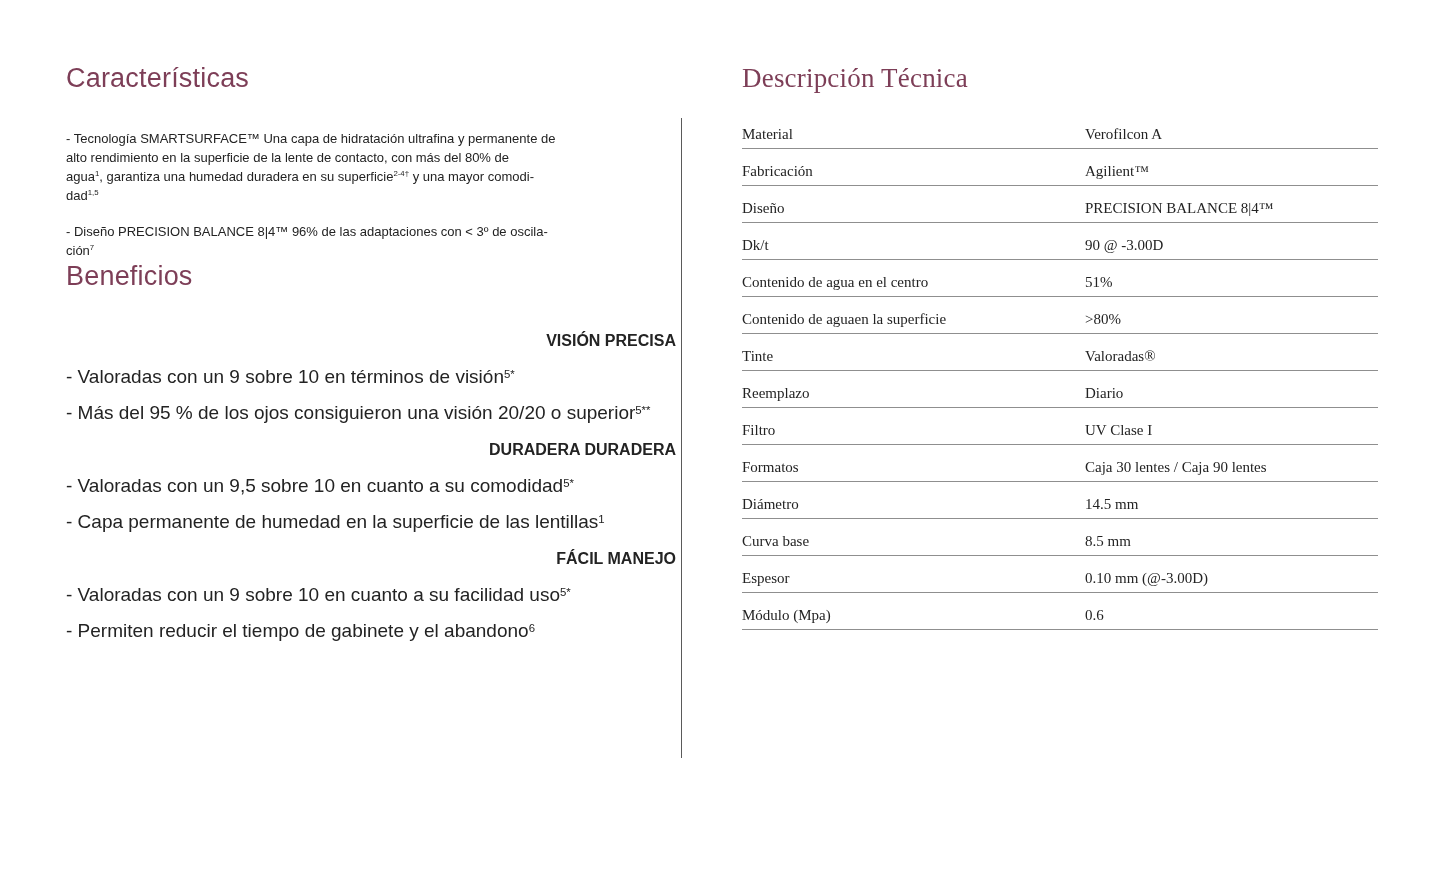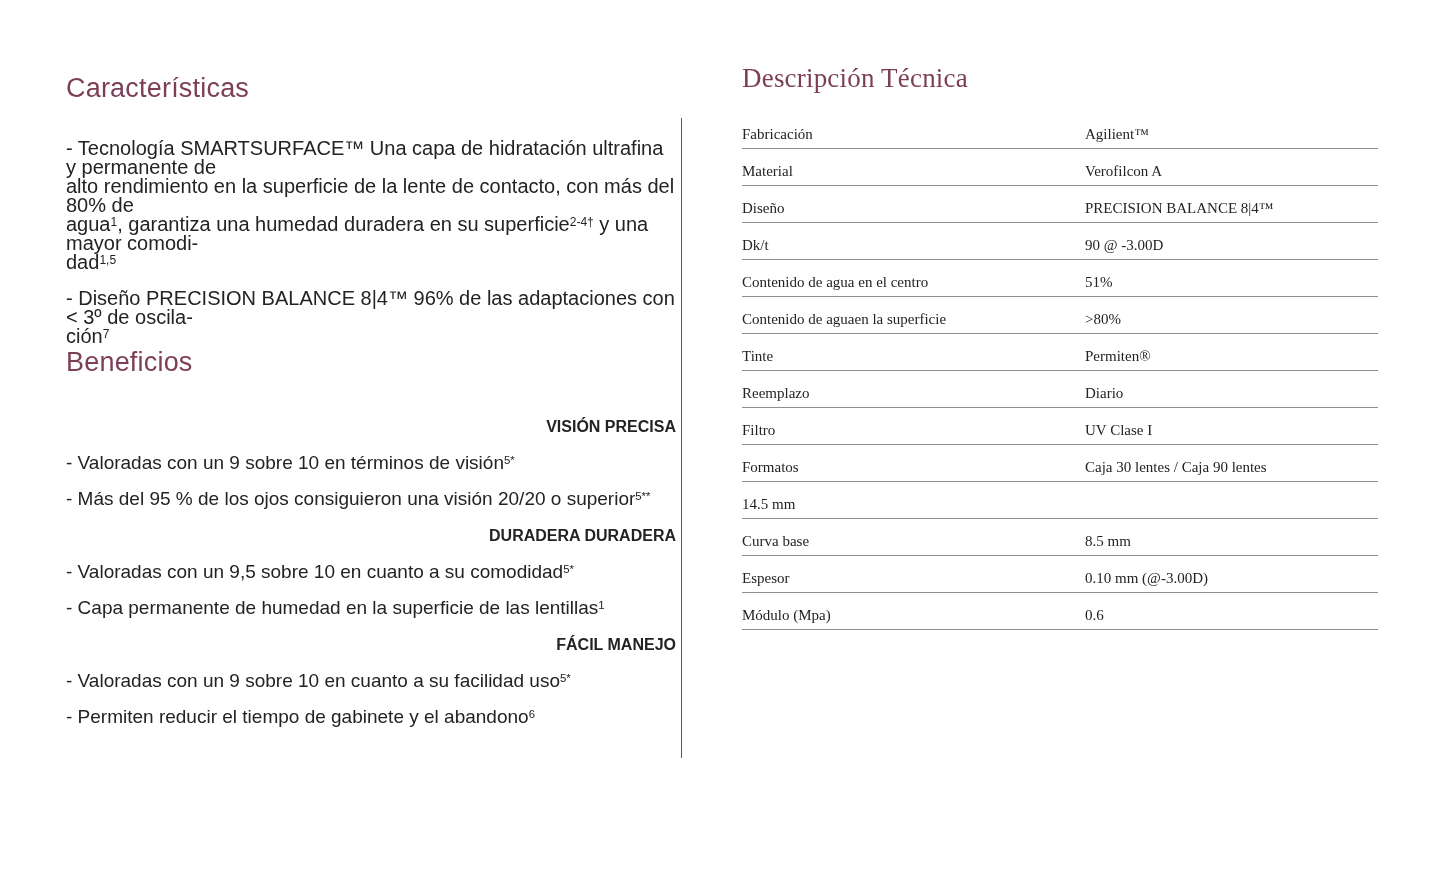--- a/index.html
+++ b/index.html
@@ -13,24 +13,24 @@
   }
   h1.section-title {
     margin: 0;
     font-size: 27px;
     font-weight: 400;
     line-height: 32px;
     color: var(--accent, #7d3e57);
     letter-spacing: 0.2px;
   }
   
-  .left-col { position: absolute; left: 66px; top: 72px; width: 610px; }
+  .left-col { position: absolute; left: 66px; top: 62px; width: 610px; }
   .para {
     margin: 17px 0 0 0;
-    font-size: 20px;
+    font-size: 13px;
     line-height: 19px;
     white-space: pre-line;
   }
   .para.first { margin-top: 35px; }
   .benefits-title { margin-top: 160px; }
   .benefit-group { margin-top: 18px; }
   .benefit-group.first { margin-top: 39px; }
   .benefit-title {
     font-size: 16px;
     font-weight: 700;
@@ -104,27 +104,27 @@
 </div>
 </div>
 </div>
 
 <div class="divider"></div>
 
 <div class="right-col">
   <h1 class="section-title">Descripción Técnica</h1>
   <div class="spec-table" id="spec-table">
   <div class="spec-row">
-    <div class="spec-label">Fabricación</div>
-    <div class="spec-value">Agilient™</div>
+    <div class="spec-label">Material</div>
+    <div class="spec-value">Verofilcon A</div>
   </div>
 
   <div class="spec-row">
-    <div class="spec-label">Material</div>
-    <div class="spec-value">Verofilcon A</div>
+    <div class="spec-label">Fabricación</div>
+    <div class="spec-value">Agilient™</div>
   </div>
 
   <div class="spec-row">
     <div class="spec-label">Diseño</div>
     <div class="spec-value">PRECISION BALANCE 8|4™</div>
   </div>
 
   <div class="spec-row">
     <div class="spec-label">Dk/t</div>
     <div class="spec-value">90 @ -3.00D</div>
@@ -135,39 +135,40 @@
     <div class="spec-value">51%</div>
   </div>
 
   <div class="spec-row">
     <div class="spec-label">Contenido de aguaen la superficie</div>
     <div class="spec-value">&gt;80%</div>
   </div>
 
   <div class="spec-row">
     <div class="spec-label">Tinte</div>
-    <div class="spec-value">Permiten®</div>
+    <div class="spec-value">Valoradas®</div>
   </div>
 
   <div class="spec-row">
     <div class="spec-label">Reemplazo</div>
     <div class="spec-value">Diario</div>
   </div>
 
   <div class="spec-row">
     <div class="spec-label">Filtro</div>
     <div class="spec-value">UV Clase I</div>
   </div>
 
   <div class="spec-row">
     <div class="spec-label">Formatos</div>
     <div class="spec-value">Caja 30 lentes / Caja 90 lentes</div>
   </div>
 
   <div class="spec-row">
+    <div class="spec-label">Diámetro</div>
     <div class="spec-value">14.5 mm</div>
   </div>
 
   <div class="spec-row">
     <div class="spec-label">Curva base</div>
     <div class="spec-value">8.5 mm</div>
   </div>
 
   <div class="spec-row">
     <div class="spec-label">Espesor</div>

